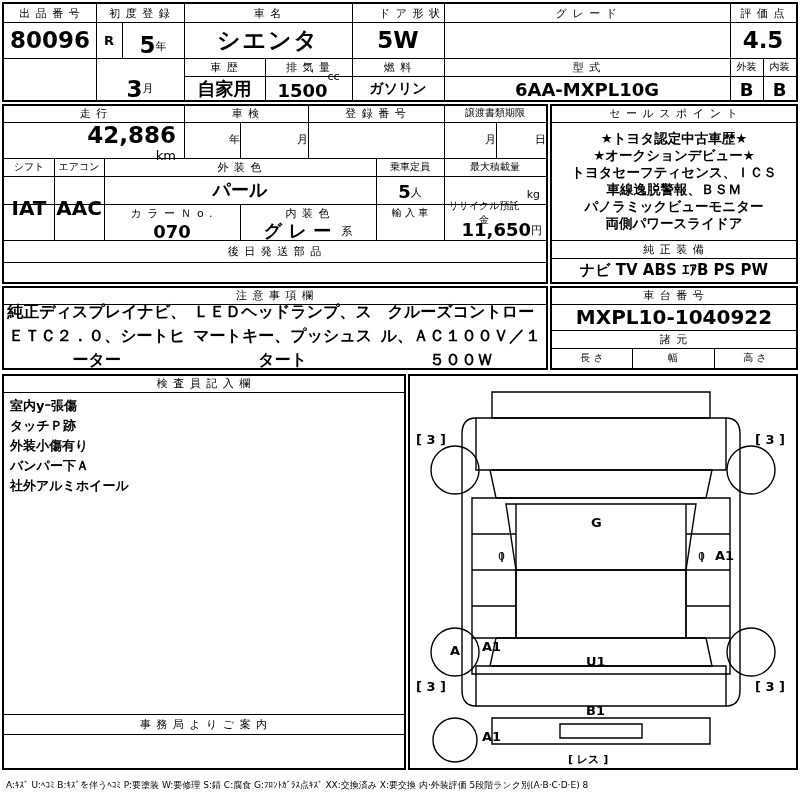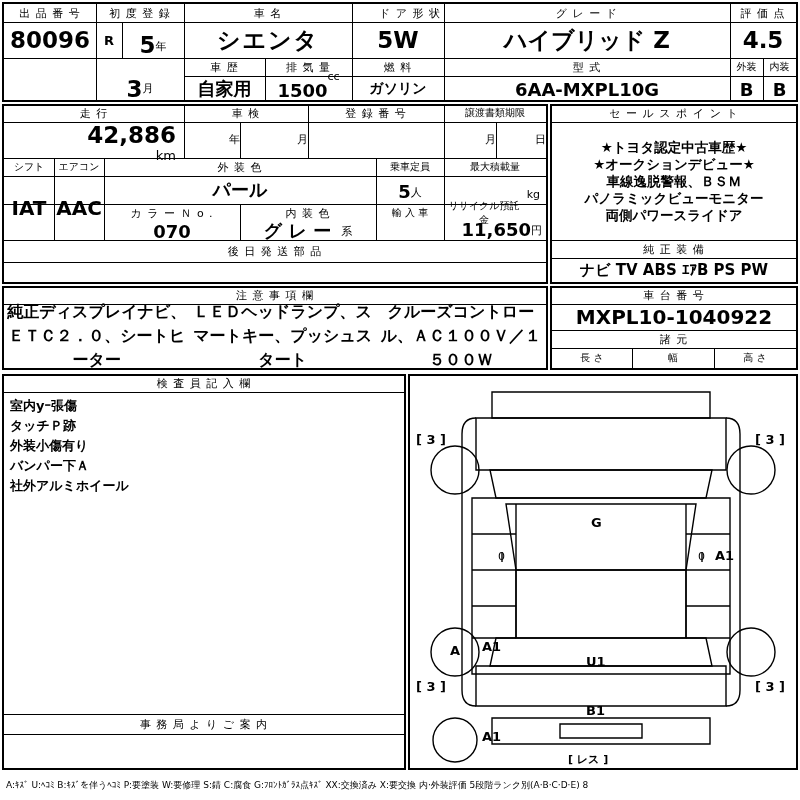--- a/index.html
+++ b/index.html
@@ -66,21 +66,20 @@
   <div class="cell lbl" style="left:730px;top:4px;width:66px;height:18px;">評 価 点</div>
 
   <div class="cell big" style="left:4px;top:22px;width:92px;height:36px;">80096</div>
   <div class="cell" style="left:96px;top:22px;width:26px;height:36px;font-size:13px;font-weight:bold;">R</div>
   <div style="position:absolute;left:122px;top:22px;width:62px;height:36px;display:flex;align-items:flex-end;justify-content:center;">
     <span class="big">5</span>
     <span class="unit" style="padding-bottom:4px;">年</span>
   </div>
   <div class="cell big" style="left:184px;top:22px;width:168px;height:36px;letter-spacing:2px;">シエンタ</div>
   <div class="cell big" style="left:352px;top:22px;width:92px;height:36px;">5W</div>
-  <div class="cell big" style="left:444px;top:22px;width:286px;height:36px;">ハイブリッド Z</div>
   <div class="cell big" style="left:730px;top:22px;width:66px;height:36px;">4.5</div>
 
   <div style="position:absolute;left:96px;top:58px;width:88px;height:44px;display:flex;align-items:flex-end;justify-content:center;">
     <span class="big">3</span>
     <span class="unit" style="padding-bottom:6px;">月</span>
   </div>
   <div class="cell lbl" style="left:184px;top:58px;width:81px;height:18px;">車 歴</div>
   <div class="cell lbl" style="left:265px;top:58px;width:87px;height:18px;">排 気 量</div>
   <div class="cell lbl" style="left:352px;top:58px;width:92px;height:18px;">燃 料</div>
   <div class="cell lbl" style="left:444px;top:58px;width:286px;height:18px;">型 式</div>
@@ -169,20 +168,21 @@
 
   <div class="box" style="left:550px;top:104px;width:248px;height:180px;border-width:2px;"></div>
   <div class="hline" style="left:552px;top:122px;width:244px;"></div>
   <div class="hline" style="left:552px;top:240px;width:244px;"></div>
   <div class="hline" style="left:552px;top:258px;width:244px;"></div>
 
   <div class="cell lbl" style="left:552px;top:104px;width:244px;height:18px;">セ ー ル ス ポ イ ン ト</div>
   <div style="position:absolute;left:552px;top:122px;width:244px;height:118px;display:flex;flex-direction:column;align-items:center;justify-content:center;">
     <div class="salespt">★トヨタ認定中古車歴★</div>
     <div class="salespt">★オークションデビュー★</div>
+    <div class="salespt">トヨタセーフティセンス、ＩＣＳ</div>
     <div class="salespt">車線逸脱警報、ＢＳＭ</div>
     <div class="salespt">パノラミックビューモニター</div>
     <div class="salespt">両側パワースライドア</div>
   </div>
   <div class="cell lbl" style="left:552px;top:240px;width:244px;height:18px;">純 正 装 備</div>
   <div class="cell" style="left:552px;top:258px;width:244px;height:24px;font-size:15px;font-weight:bold;">ナビ  TV  ABS  ｴｱB  PS  PW</div>
 
   <div class="box" style="left:2px;top:286px;width:546px;height:84px;border-width:2px;"></div>
   <div class="hline" style="left:4px;top:304px;width:542px;"></div>
   <div class="cell lbl" style="left:4px;top:286px;width:542px;height:18px;">注 意 事 項 欄</div>

